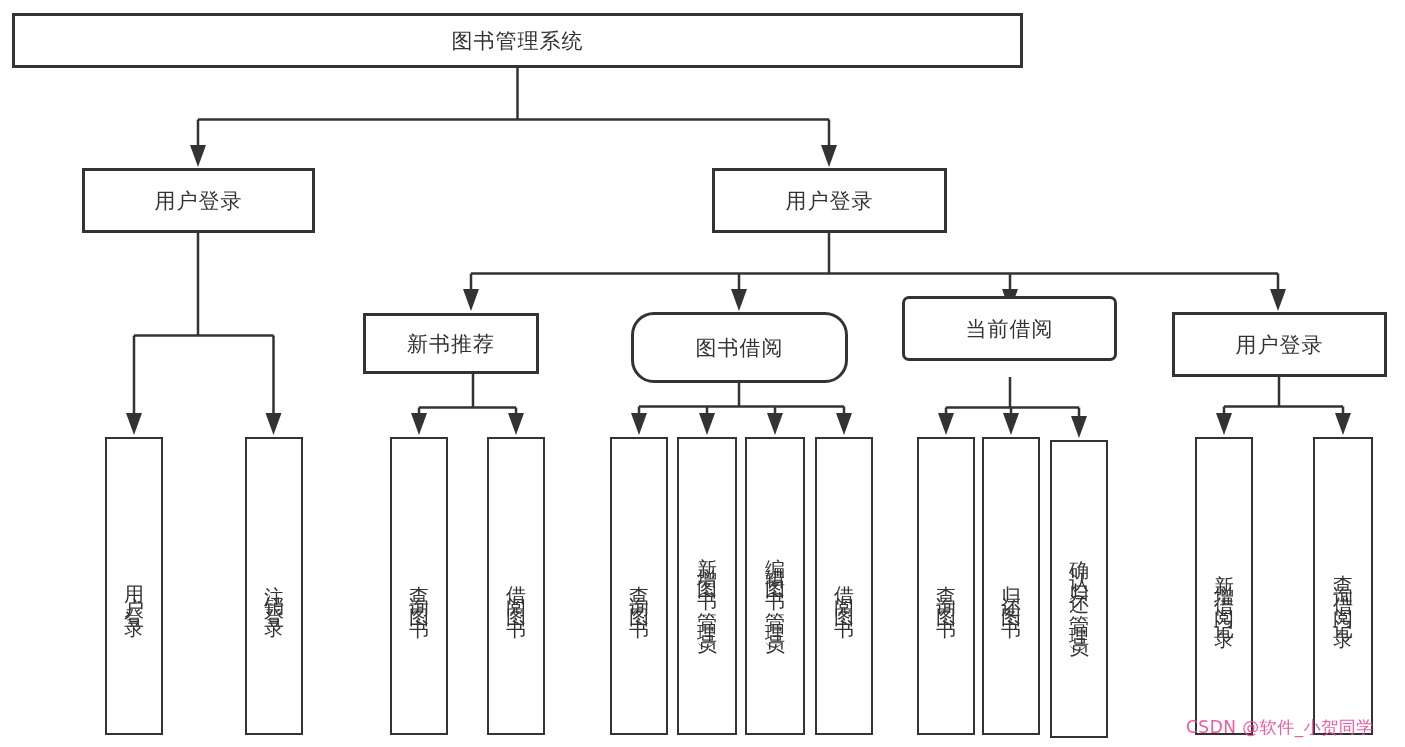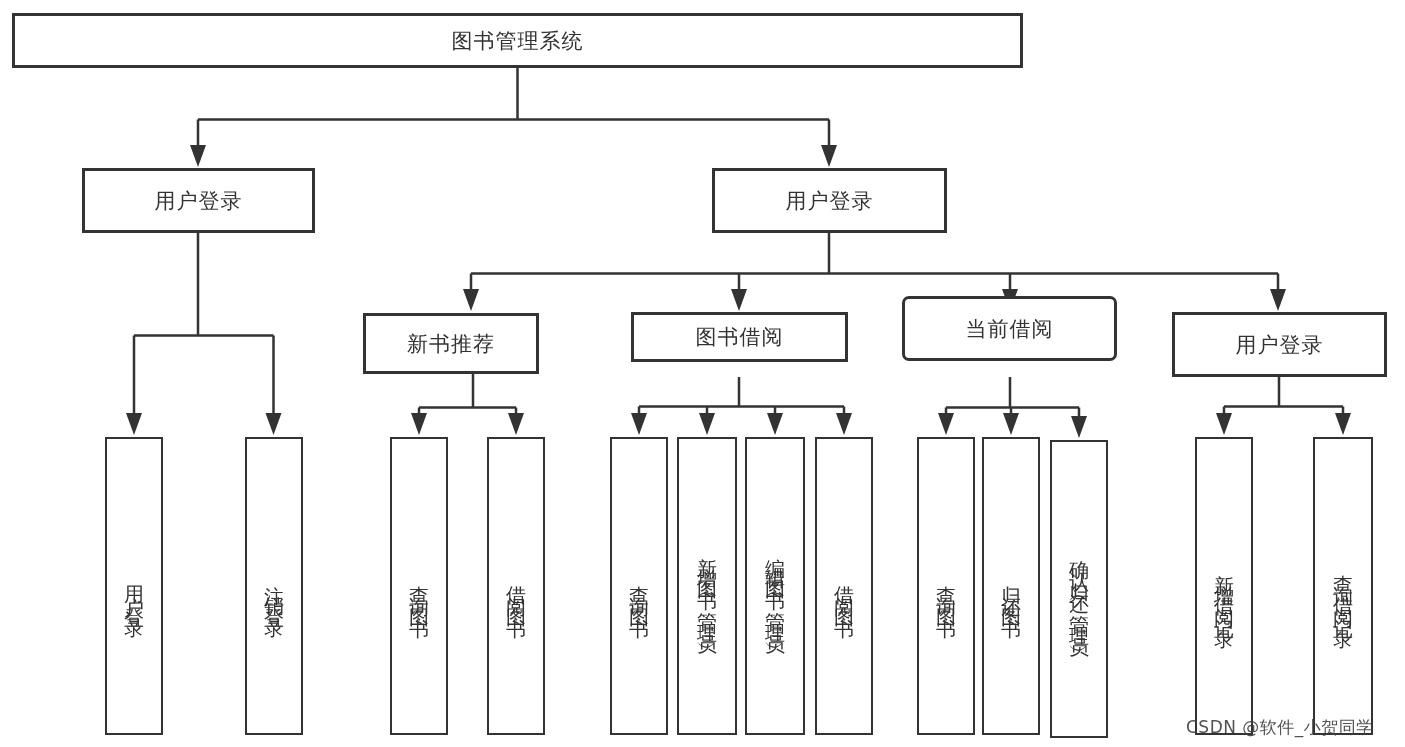--- a/index.html
+++ b/index.html
@@ -44,21 +44,21 @@
     letter-spacing:11px;
     padding-top:11px;
     line-height:1.15;
     white-space:nowrap;
   }
   .watermark{
     position:absolute;
     left:1186px;
     top:716px;
     font-size:17px;
-    color:#404040;
+    color:#ec4899;
     letter-spacing:0.5px;
     z-index:3;
     opacity:0.9;
     white-space:nowrap;
   }
 </style>
 </head>
 <body>
 
 <div class="stage">
@@ -99,21 +99,21 @@
     <path class="arrowhead" d="M1224 435 L1216 413 L1232 413 Z"></path>
     <path class="arrowhead" d="M1343 435 L1335 413 L1351 413 Z"></path>
   </svg>
 
   <div class="box" style="left:12px;top:13px;width:1011px;height:55px;">图书管理系统</div>
 
   <div class="box" style="left:82px;top:168px;width:233px;height:65px;">用户登录</div>
   <div class="box" style="left:712px;top:168px;width:235px;height:65px;">用户登录</div>
 
   <div class="box" style="left:363px;top:313px;width:176px;height:61px;">新书推荐</div>
-  <div class="box" style="left:631px;top:312px;width:217px;height:50px;">图书借阅</div>
+  <div class="box" style="left:631px;top:312px;width:217px;height:71px;border-radius:23px;">图书借阅</div>
   <div class="box" style="left:902px;top:296px;width:215px;height:65px;border-radius:7px;">当前借阅</div>
   <div class="box" style="left:1172px;top:312px;width:215px;height:65px;">用户登录</div>
 
   <div class="vbox" style="left:105px;top:437px;width:58px;height:298px;">
     <span class="vtext">用户登录</span>
   </div>
   <div class="vbox" style="left:245px;top:437px;width:58px;height:298px;">
     <span class="vtext">注销登录</span>
   </div>
 

